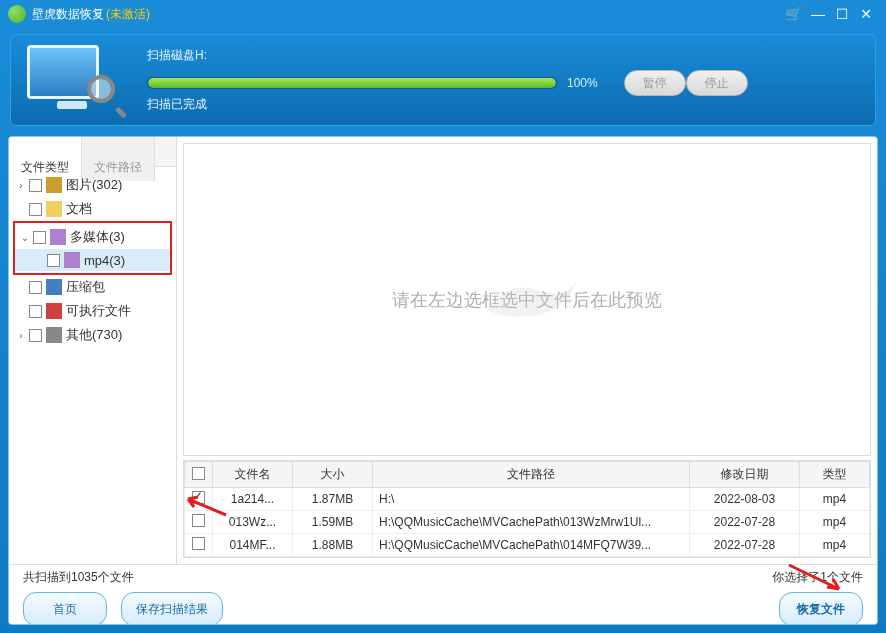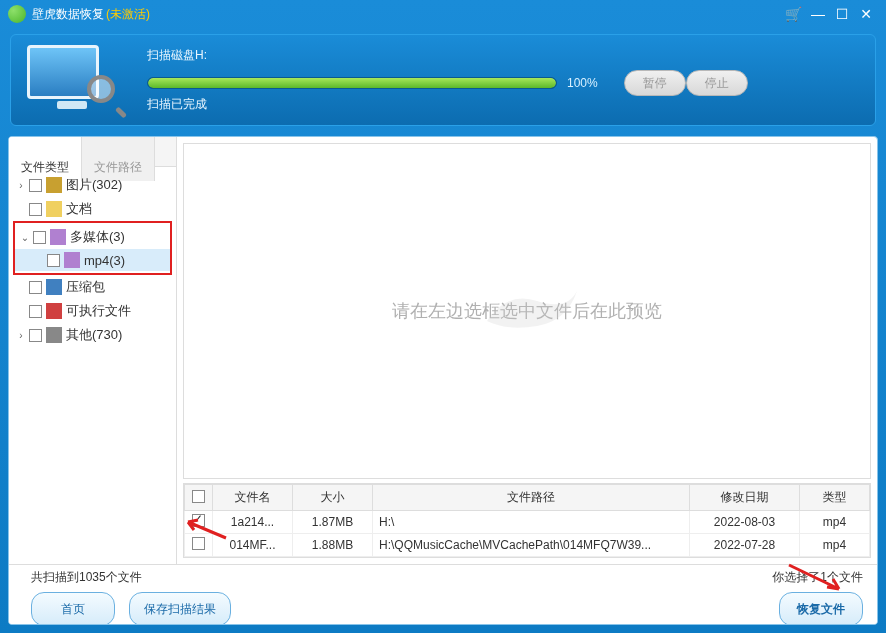--- a/index.html
+++ b/index.html
@@ -195,36 +195,44 @@
                 <tr>
                   <td><span class="tbl-cb checked"></span></td>
                   <td>1a214...</td>
                   <td>1.87MB</td>
                   <td class="left">H:\</td>
                   <td>2022-08-03</td>
                   <td>mp4</td>
                 </tr>
                 <tr>
                   <td><span class="tbl-cb"></span></td>
+                  <td>013Wz...</td>
+                  <td>1.59MB</td>
+                  <td class="left">H:\QQMusicCache\MVCachePath\013WzMrw1Ul...</td>
+                  <td>2022-07-28</td>
+                  <td>mp4</td>
+                </tr>
+                <tr>
+                  <td><span class="tbl-cb"></span></td>
                   <td>014MF...</td>
                   <td>1.88MB</td>
                   <td class="left">H:\QQMusicCache\MVCachePath\014MFQ7W39...</td>
                   <td>2022-07-28</td>
                   <td>mp4</td>
                 </tr>
               </tbody>
           </table>
           <svg class="red-arrow-svg" style="left:-8px; top:24px;" width="60" height="40">
               <path d="M50 30 L12 14 M12 14 L22 12 M12 14 L18 22" stroke="#e02020" stroke-width="3" fill="none"></path>
             </svg>
         </div>
       </div>
     </div>
 
-    <div class="footer" style="position:relative;padding-left:8px;">
+    <div class="footer" style="position:relative;">
       <div class="status-row">
         <span>共扫描到1035个文件</span>
         <span>你选择了1个文件</span>
       </div>
       <div class="btn-row">
         <div class="oval-btn">首页</div>
         <div class="oval-btn">保存扫描结果</div>
         <div class="spacer"></div>
         <div class="oval-btn primary">恢复文件</div>
       </div>

